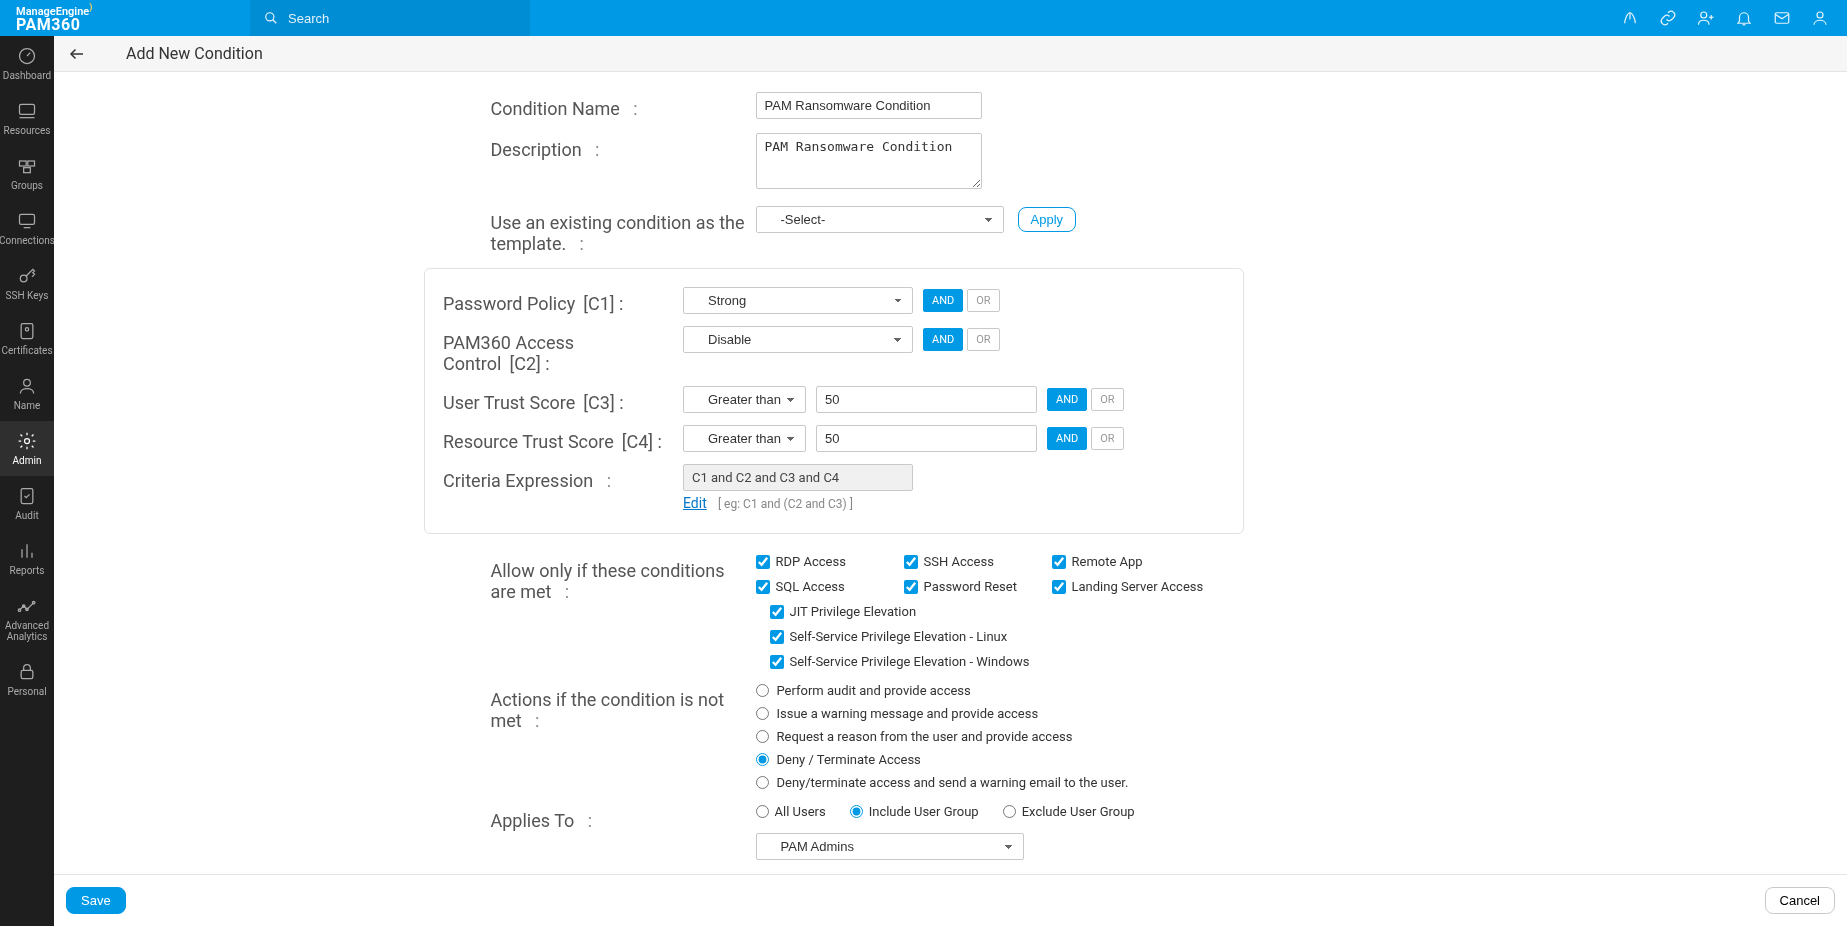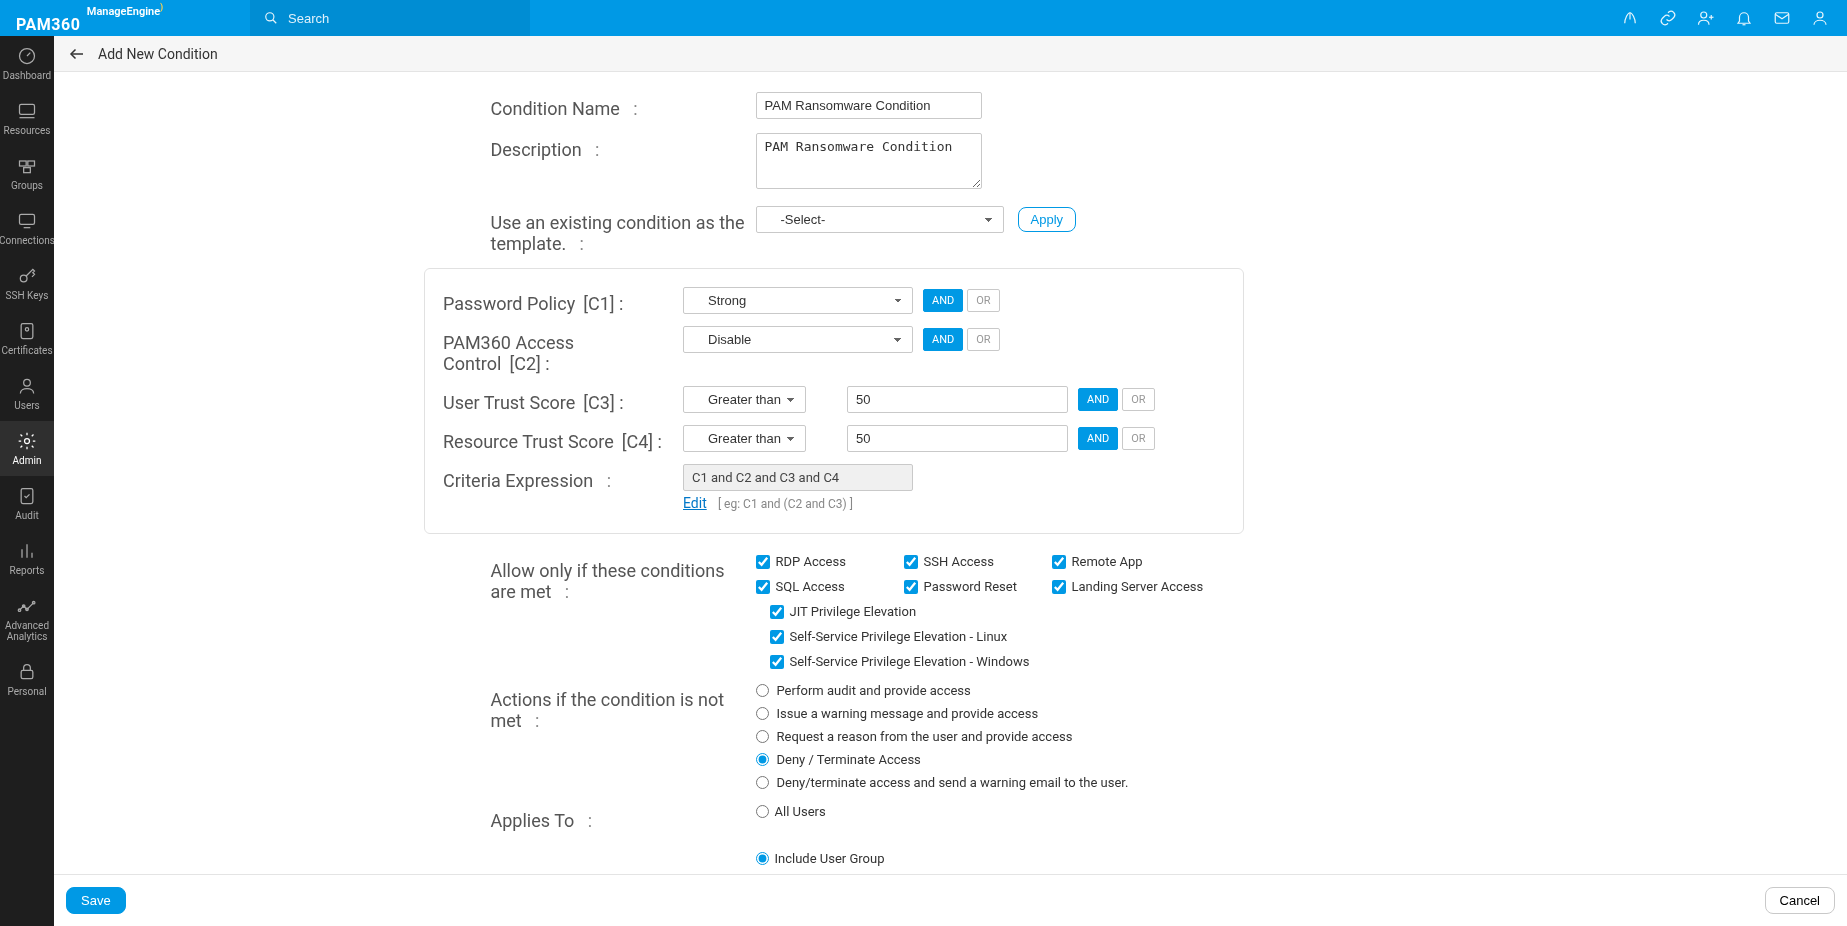--- a/index.html
+++ b/index.html
@@ -1,38 +1,38 @@
 <!DOCTYPE html>
 <html><head>
 <meta charset="utf-8">
 <style>
 * { box-sizing: border-box; margin: 0; padding: 0; }
 html, body { height: 100%; font-family: -apple-system, BlinkMacSystemFont, "Segoe UI", Roboto, Arial, sans-serif; font-size: 13px; color: #333; background: #fff; }
 .app { display: flex; flex-direction: column; height: 100%; }
 .topbar { background: #0099e5; height: 36px; display: flex; align-items: center; color: #fff; }
 .logo-block { padding: 0 16px; width: 250px; line-height: 1; }
-.logo-top { font-size: 11px; font-weight: 600; text-align: center; }
+.logo-top { font-size: 11px; font-weight: 600; }
 .logo-top sup { color: #ffd24d; font-size: 9px; }
 .logo-bottom { font-size: 16px; font-weight: 700; letter-spacing: 0.5px; }
 .search-block { background: rgba(0,0,0,0.08); height: 36px; display: flex; align-items: center; padding: 0 14px; width: 280px; }
 .search-block .icon { margin-right: 10px; opacity: 0.9; }
 .search-input { background: transparent; border: none; outline: none; color: #fff; font-size: 13px; width: 100%; }
 .search-input::placeholder { color: #dff1fb; }
 .topbar-spacer { flex: 1; }
 .topbar-icons { display: flex; gap: 20px; padding-right: 18px; }
 .topbar-icons span { opacity: 0.9; cursor: pointer; display: inline-flex; }
 .body-row { flex: 1; display: flex; min-height: 0; }
 .sidebar { width: 54px; background: #1e1e1e; display: flex; flex-direction: column; overflow-y: auto; }
 .side-item { display: flex; flex-direction: column; align-items: center; justify-content: center; padding: 10px 2px; color: #aaa; cursor: pointer; font-size: 10px; gap: 4px; }
 .side-item.active { background: #2f2f2f; color: #fff; }
 .side-item .lbl { text-align: center; line-height: 1.1; }
 .main { flex: 1; display: flex; flex-direction: column; min-width: 0; }
 .page-header { height: 36px; border-bottom: 1px solid #e4e4e4; display: flex; align-items: center; padding: 0 14px; gap: 12px; background: #f6f6f6; }
 .back-arrow { cursor: pointer; display: inline-flex; }
-.page-title { font-size: 14px; color: #333; }
+.page-title { font-size: 16px; color: #333; margin-left: 28px; }
 .form-scroll { flex: 1; overflow-y: auto; padding: 20px 40px 10px; }
 .form-row { display: flex; align-items: flex-start; margin-bottom: 14px; }
 .form-label { width: 265px; text-align: left; padding-right: 10px; color: #555; font-size: 18px; padding-top: 6px; }
 .form-label::after { content: "   :"; white-space: pre; color: #888; }
 .criteria-label::after { content: ""; }
 .criteria-label .ccode { margin-left: 8px; }
 .form-field { width: 226px; }
 input[type=text], textarea, select, .select, .readonly-box {
   width: 100%; border: 1px solid #c9c9c9; background: #fff; padding: 5px 8px; font-size: 13px; color: #333; border-radius: 2px;
 }
@@ -42,35 +42,35 @@
 .btn { border: 1px solid #c9c9c9; background: #fff; padding: 5px 14px; font-size: 13px; cursor: pointer; border-radius: 8px; }
 .btn-primary { background: #0099e5; border-color: #0099e5; color: #fff; }
 .btn-outline-blue { border-color: #0099e5; color: #0099e5; background: #fff; }
 .apply-btn { margin-left: 14px; padding: 4px 12px; }
 .panel { border: 1px solid #e1e1e1; border-radius: 6px; padding: 18px 18px 10px; margin: 6px 0 20px; width: 820px; max-width: 100%; margin-left: 330px; }
 .panel .form-row { margin-bottom: 12px; }
 .panel .form-label { width: 240px; }
 .cond-line { display: flex; align-items: center; gap: 10px; }
 .cond-line .select.small { width: 150px; }
 .cond-line .select.med { width: 230px; }
-.num-input { width: 72px; background: #fffde8; margin-left: 31px; }
+.num-input { width: 72px; background: #fffde8; }
 .andor { display: flex; gap: 4px; }
 .andor .chip { border: 1px solid #c9c9c9; padding: 4px 8px; font-size: 11px; cursor: pointer; border-radius: 2px; background:#fff; color:#999; }
 .andor .chip.active { background: #0099e5; color: #fff; border-color: #0099e5; }
 .readonly-box { background: #f0f0f0; color: #444; width: 230px; }
 .edit-link { color: #0077c8; text-decoration: underline; cursor: pointer; font-size: 14px; }
 .hint { color: #888; font-size: 12px; margin-left: 8px; }
 .checks-grid { display: flex; flex-wrap: wrap; gap: 10px 28px; width: 460px; }
 .checks-grid label { display: inline-flex; align-items: center; gap: 6px; font-size: 13px; min-width: 120px; }
 .check-wide { min-width: 200px !important; margin-left: 14px; }
 input[type=checkbox] { accent-color: #0099e5; width: 14px; height: 14px; }
 input[type=radio] { accent-color: #0099e5; width: 13px; height: 13px; }
 .radio-list { display: flex; flex-direction: column; gap: 8px; }
 .radio-list label { display: inline-flex; align-items: center; gap: 8px; font-size: 13px; }
-.radio-row { display: flex; gap: 32px; flex-direction: column; }
+.radio-row { display: flex; gap: 24px; }
 .radio-row label { display: inline-flex; align-items: center; gap: 6px; }
 .footer { border-top: 1px solid #e4e4e4; padding: 12px; display: flex; justify-content: space-between; gap: 10px; background: #fff; }
 .outer-form { width: 920px; max-width: 100%; margin: 0 auto; }
 .outer-form .form-row .form-label { width: 265px; }
 svg { display: block; }
 .ccode { color: #555; }
 </style>
 </head>
 <body>
 
@@ -177,21 +177,21 @@
             <rect x="5" y="3" width="14" height="18" rx="2"></rect>
             <circle cx="12" cy="10" r="2"></circle>
           </svg>
           <span class="lbl">Certificates</span>
         </div>
       <div class="side-item">
           <svg width="20" height="20" viewBox="0 0 24 24" fill="none" stroke="currentColor" stroke-width="1.5">
             <circle cx="12" cy="8" r="4"></circle>
             <path d="M4 21c0-4 4-6 8-6s8 2 8 6"></path>
           </svg>
-          <span class="lbl">Users</span>
+          <span class="lbl">Name</span>
         </div>
       <div class="side-item active">
           <svg width="20" height="20" viewBox="0 0 24 24" fill="none" stroke="currentColor" stroke-width="1.5">
             <circle cx="12" cy="12" r="3"></circle>
             <path d="M12 2v3M12 19v3M4.2 4.2l2.1 2.1M17.7 17.7l2.1 2.1M2 12h3M19 12h3M4.2 19.8l2.1-2.1M17.7 6.3l2.1-2.1"></path>
           </svg>
           <span class="lbl">Admin</span>
         </div>
       <div class="side-item">
           <svg width="20" height="20" viewBox="0 0 24 24" fill="none" stroke="currentColor" stroke-width="1.5">

